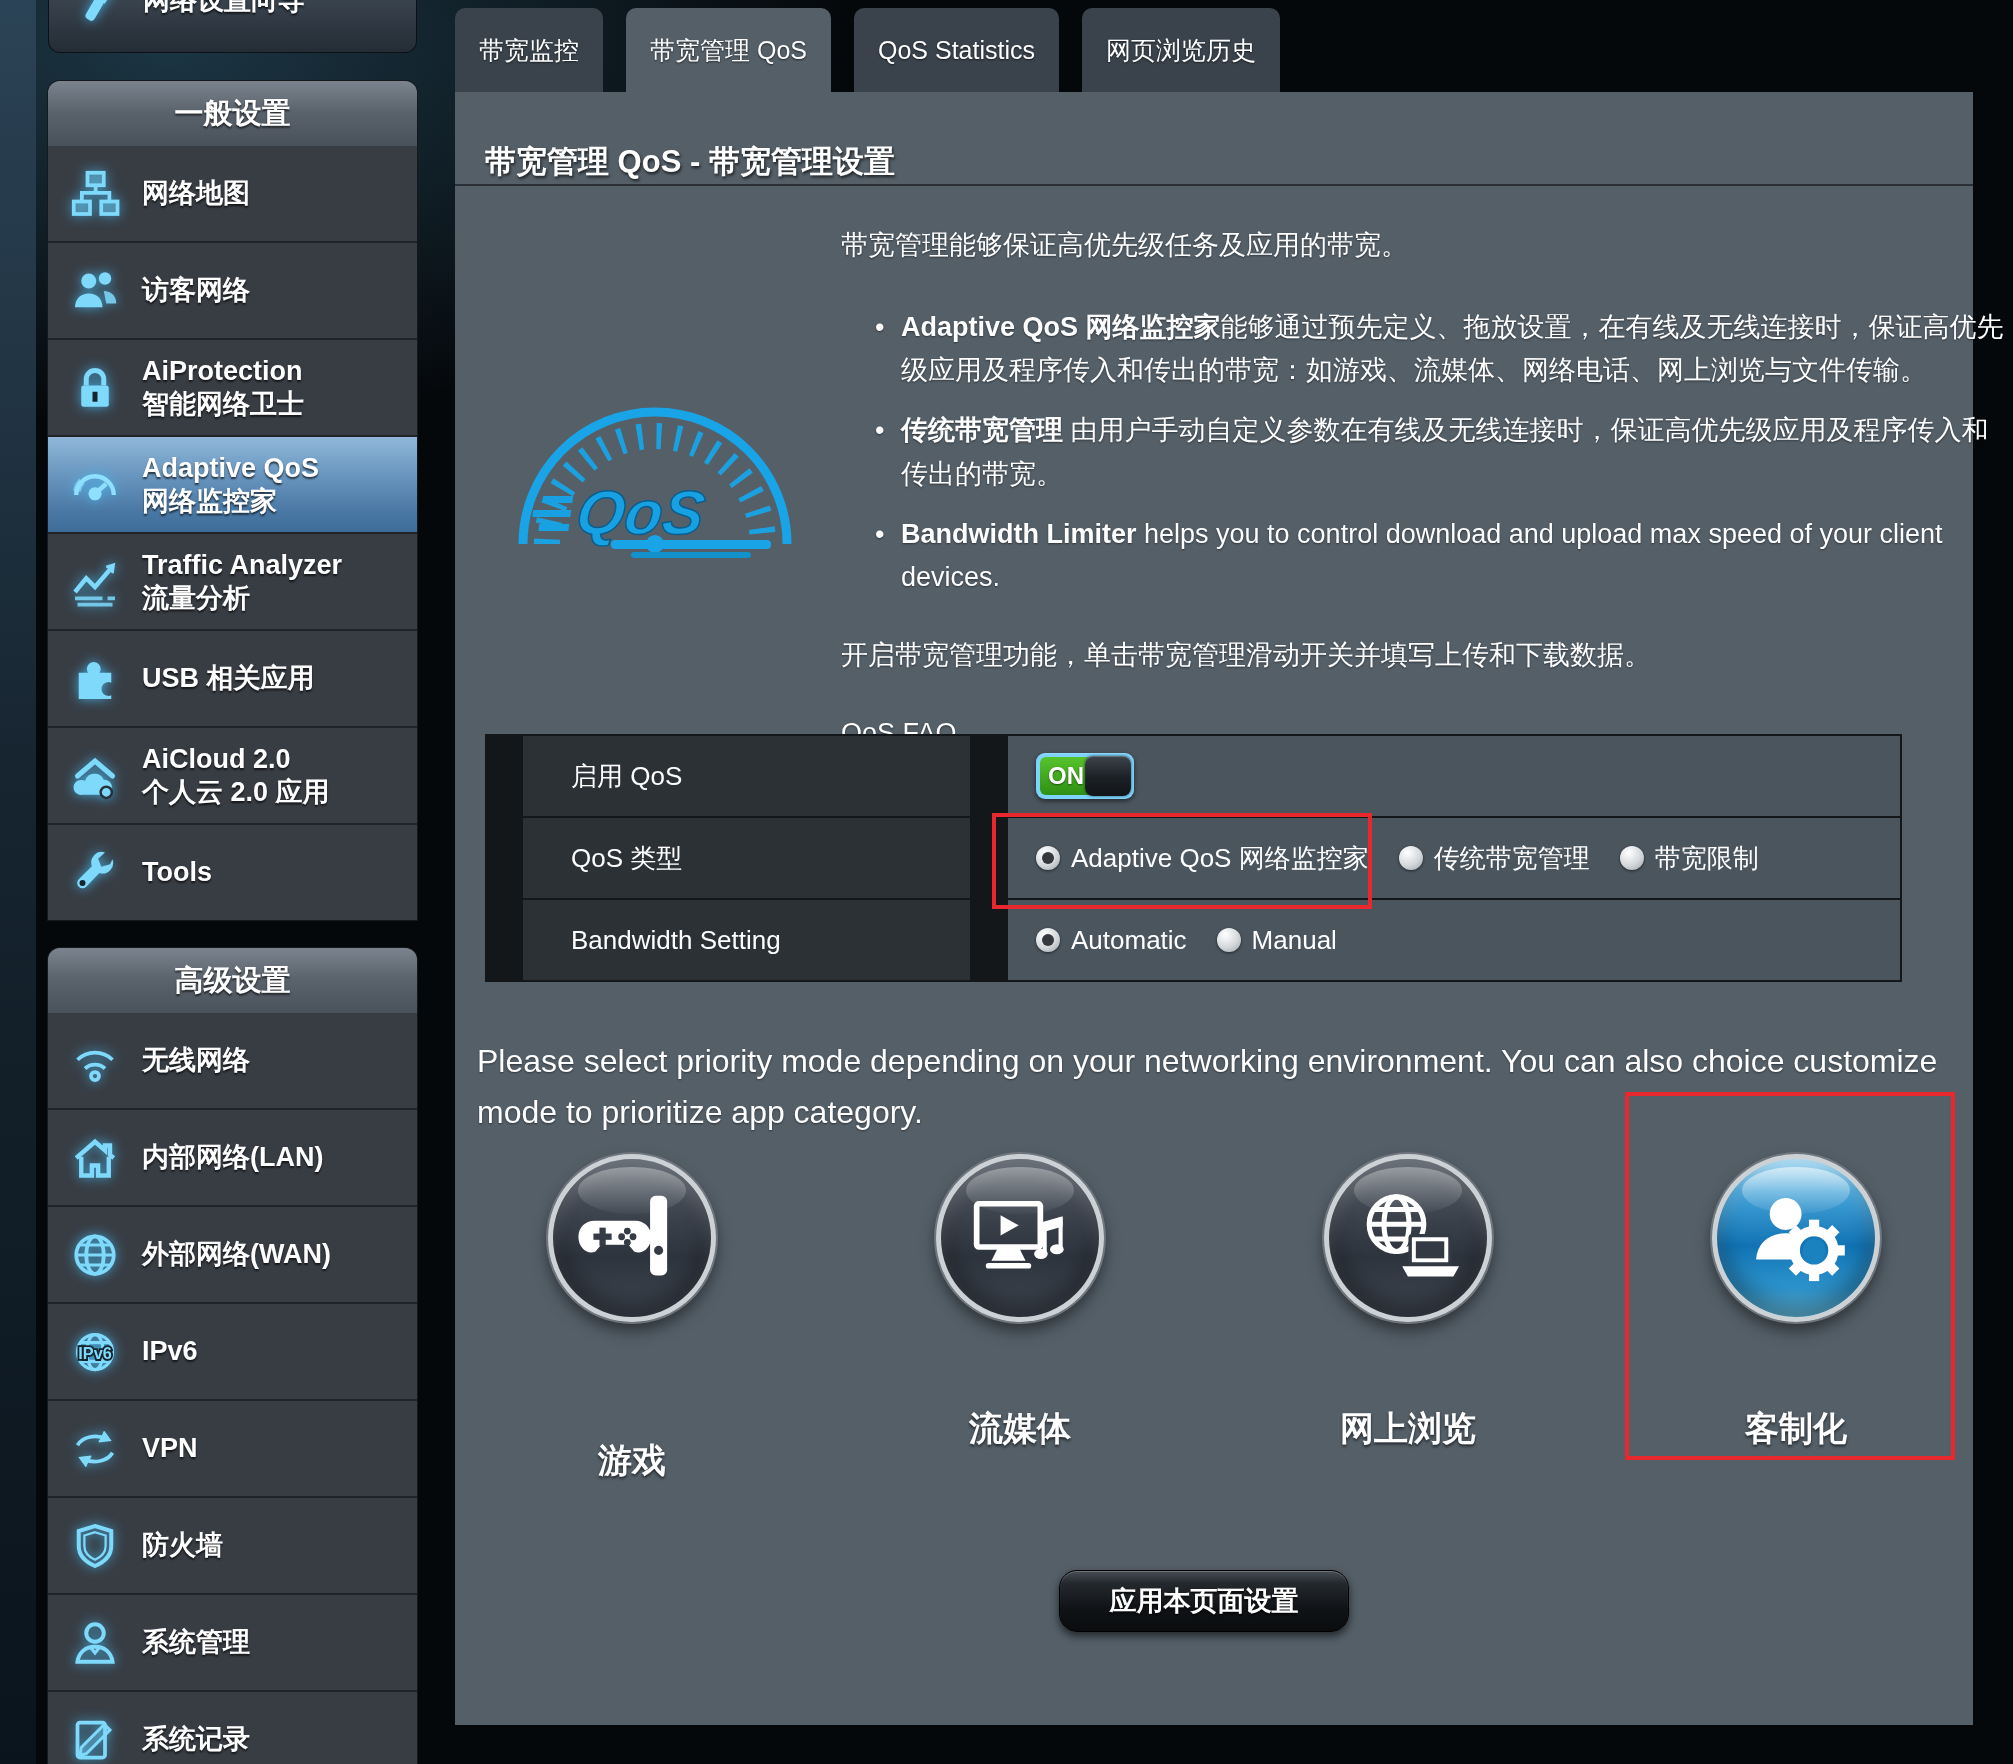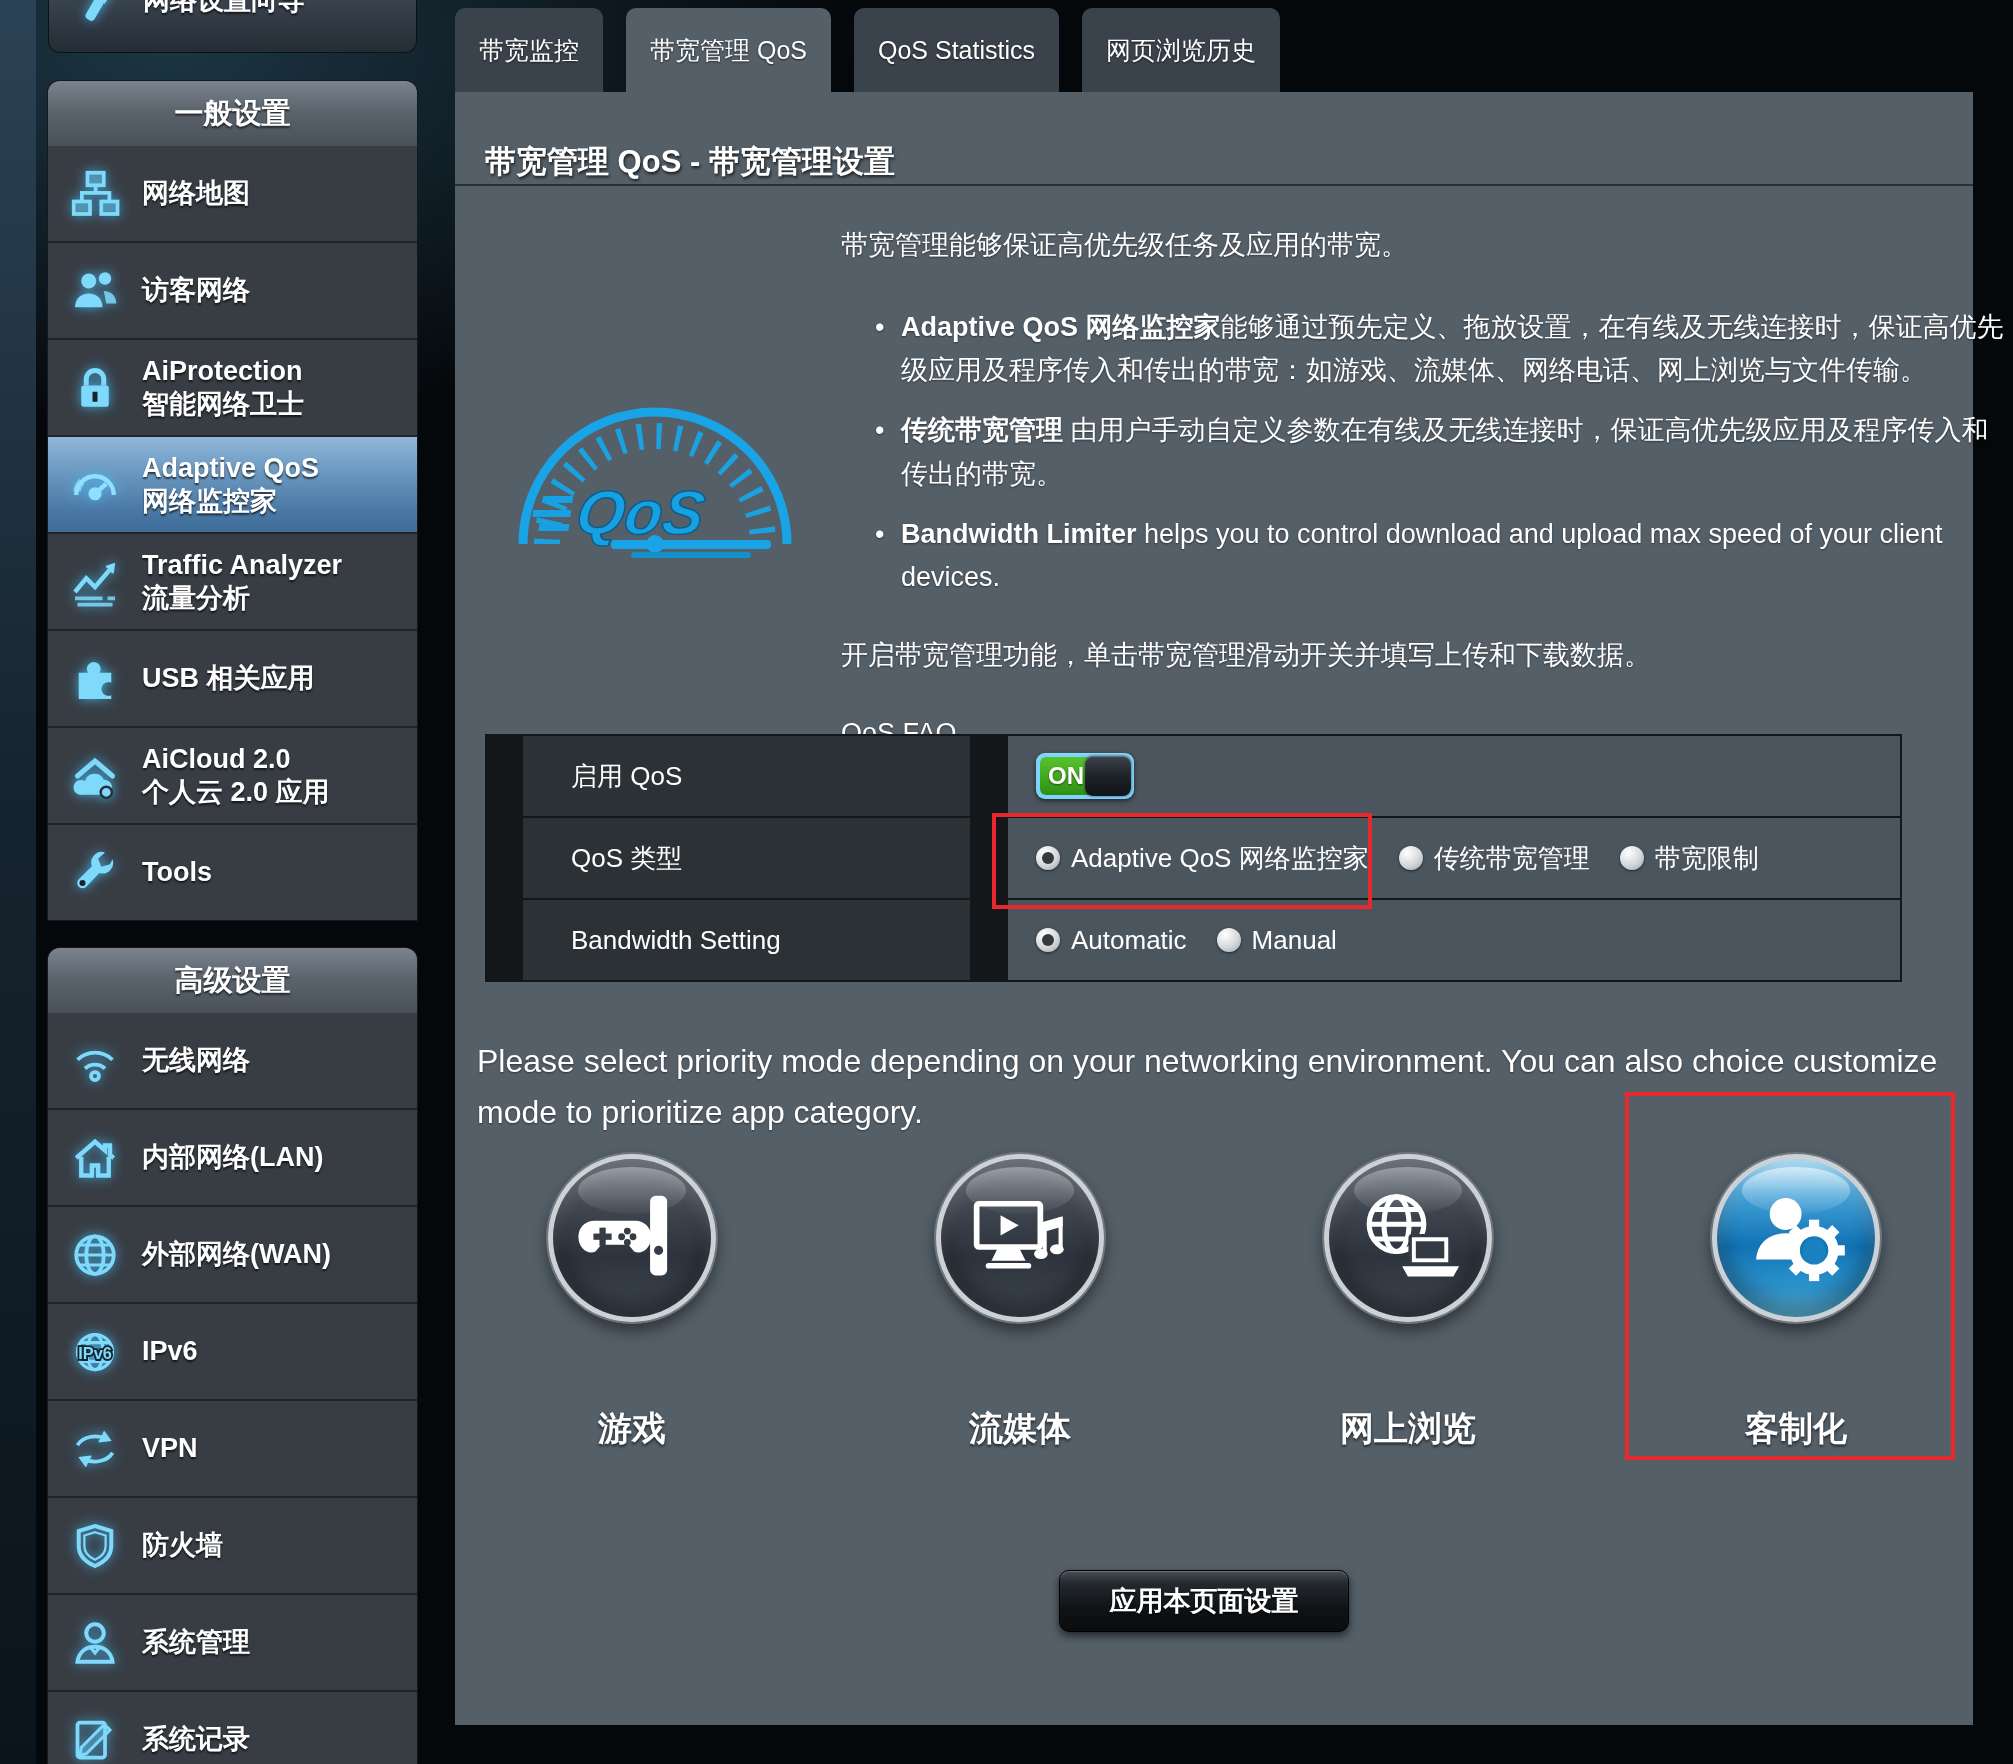--- a/index.html
+++ b/index.html
@@ -65,37 +65,37 @@
     box-shadow:0 1px 3px rgba(0,0,0,.55);position:relative;}
   .radio.sel::after{content:"";position:absolute;left:6px;top:6px;width:12px;height:12px;
     border-radius:50%;background:#35383c;}
   .qos-type-highlight{position:absolute;left:-16px;top:-5px;width:372px;height:88px;
     border:4px solid #e8282c;pointer-events:none;z-index:3;}
   
   .priority-note{position:absolute;left:22px;top:912px;width:1490px;font-size:32px;line-height:1.6;
     text-shadow:0 1px 2px rgba(0,0,0,.45);}
   .modes{position:absolute;left:0;top:1062px;width:100%;height:400px;}
   .mode{position:absolute;top:0;width:330px;display:flex;flex-direction:column;align-items:center;cursor:pointer;}
-  .mode-1{left:12px;} .mode-2{left:400px;} .mode-3{left:788px;} .mode-4{left:1176px;}
+  .mode-1{left:12px;gap:32px;} .mode-2{left:400px;} .mode-3{left:788px;} .mode-4{left:1176px;}
   .mode-circle{width:158px;height:158px;border-radius:50%;position:relative;
     border:5px solid #ccd1d6;
     background:linear-gradient(180deg,#59616b 0%,#3a414b 38%,#2d343d 62%,#404853 100%);
     box-shadow:0 0 0 2px #70767d,0 8px 16px rgba(0,0,0,.5),
       inset 0 10px 16px rgba(255,255,255,.14),inset 0 -14px 22px rgba(0,0,0,.38);}
   .mode-circle::before{content:"";position:absolute;left:16%;top:5%;width:68%;height:30%;
     border-radius:50%;background:linear-gradient(rgba(255,255,255,.34),rgba(255,255,255,.03));}
   .mode-circle.blue{background:linear-gradient(180deg,#aadcf4 0%,#46a5da 20%,#1173b4 55%,#2e97d1 82%,#67c3ea 100%);}
   .mode-circle.blue::before{background:linear-gradient(rgba(255,255,255,.55),rgba(255,255,255,.05));}
   .mode-circle svg{position:absolute;left:14%;top:14%;width:72%;height:72%;}
   .mode-label{margin-top:84px;font-size:34px;font-weight:bold;text-shadow:0 2px 3px rgba(0,0,0,.6);}
   .mode-highlight{position:absolute;left:1170px;top:1000px;width:322px;height:360px;
     border:4px solid #e8282c;pointer-events:none;}
   
   .apply-btn{position:absolute;left:604px;top:1478px;width:290px;height:62px;border:1px solid #000;
-    border-radius:10px;color:#fff;font-size:27px;font-weight:bold;cursor:pointer;
+    border-radius:18px;color:#fff;font-size:27px;font-weight:bold;cursor:pointer;
     font-family:"Liberation Sans","DejaVu Sans",sans-serif;
     background:linear-gradient(180deg,#454e56 0%,#24292e 20%,#101316 62%,#0a0c0e 100%);
     box-shadow:0 4px 9px rgba(0,0,0,.6),inset 0 1px 1px rgba(255,255,255,.22);
     text-shadow:0 2px 2px rgba(0,0,0,.7);}
 </style>
 </head>
 <body>
 
 <div class="page">
   <div class="left-strip"></div>

